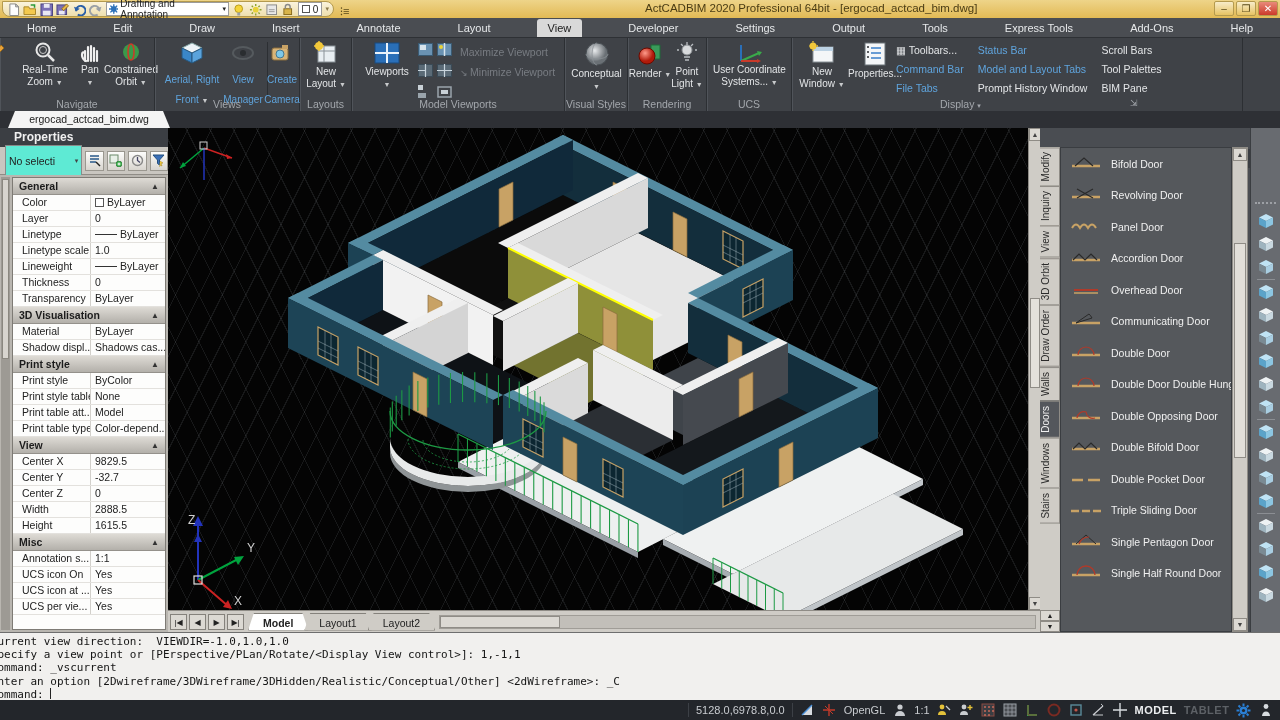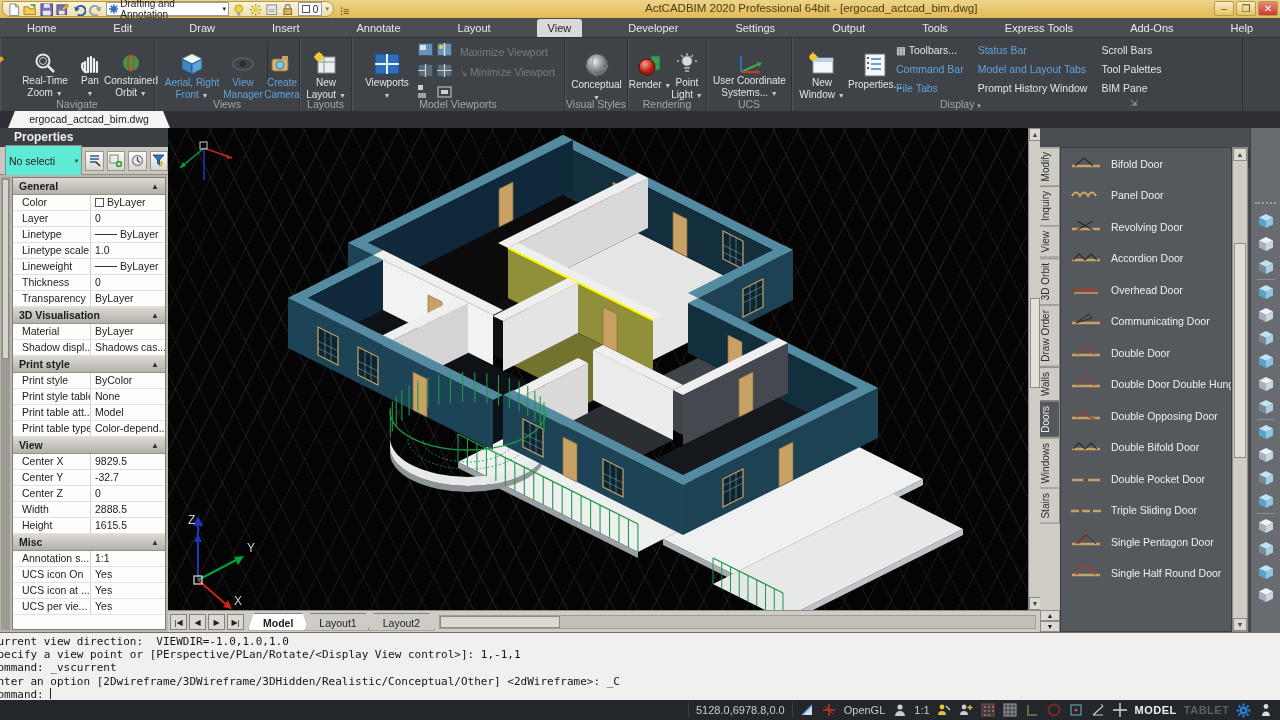--- a/index.html
+++ b/index.html
@@ -23,23 +23,23 @@
   
   #menubar { position:absolute; left:0; top:18px; width:1280px; height:20px; background:#4a4d52;
     display:flex; align-items:flex-end; padding-left:16px; border-bottom:1px solid #2e3135;gap:35px; }
   .menu-item { font-size:11px; color:#e6e8ea; padding:3px 11px; white-space:nowrap; }
   .menu-item.active { background:#d9d9d9; color:#1c1c1c; border-radius:3px 3px 0 0; }
 
   
   #ribbon { position:absolute; left:0; top:38px; width:1280px; height:73px; background:#3f4247; overflow:hidden; }
   .rpanel { position:absolute; top:0; height:73px; border-right:1px solid #2c2f33; box-shadow:1px 0 0 #50545a inset; }
   .rpanel-label { position:absolute; bottom:1px; left:0; right:0; text-align:center; font-size:10.5px; color:#a3a7ac; }
-  .bb { position:absolute; top:14px; display:flex; flex-direction:column; align-items:center; gap:1px; }
+  .bb { position:absolute; top:3px; display:flex; flex-direction:column; align-items:center; gap:1px; }
   .bb .lbl { font-size:10px; line-height:11px; color:#e3e5e7; text-align:center; white-space:nowrap; }
-  .bb .lbl.blue { color:#5fa4dd; }
+  .bb .lbl.blue { color:#5fa4dd;margin-top:8px; }
   .caret { font-size:7px; color:#c8cacc; }
   .smalllink { font-size:10.5px; white-space:nowrap; }
   .smalllink.w { color:#e3e5e7; } .smalllink.b { color:#5fa4dd; }
   .grayed { color:#787c82 !important; }
 
   
   #filetab-row { position:absolute; left:0; top:111px; width:1280px; height:17px; background:#2e3035; }
   #filetab { position:absolute; left:8px; top:0; width:162px; height:17px; background:#f4f4f4; color:#202020;
     font-size:10.5px; line-height:17px; text-align:center;
     clip-path:polygon(7px 0, calc(100% - 7px) 0, 100% 100%, 0 100%); }
@@ -865,30 +865,30 @@
       <div id="plist">
           <div class="pitem">
             <span><svg width="34" height="16" viewBox="0 0 34 16">
                 <line x1="3" y1="12" x2="31" y2="12" stroke="#c8a265" stroke-width="2.5"></line>
                 <path d="M6,12 L15,4 L24,12" fill="none" stroke="#2a2a2a" stroke-width="1.2"></path>
               </svg></span>
             <span class="t">Bifold Door</span>
           </div>
           <div class="pitem">
             <span><svg width="34" height="16" viewBox="0 0 34 16">
-                <path d="M3,11 q4,-7 8,0 q4,-7 8,0 q4,-7 8,0" fill="none" stroke="#c8a265" stroke-width="2"></path>
-              </svg></span>
-            <span class="t">Panel Door</span>
-          </div>
-          <div class="pitem">
-            <span><svg width="34" height="16" viewBox="0 0 34 16">
                 <line x1="3" y1="12" x2="31" y2="12" stroke="#c8a265" stroke-width="2.5"></line>
                 <path d="M8,4 L24,13 M24,4 L8,13" stroke="#2a2a2a" stroke-width="1.2"></path>
               </svg></span>
             <span class="t">Revolving Door</span>
+          </div>
+          <div class="pitem">
+            <span><svg width="34" height="16" viewBox="0 0 34 16">
+                <path d="M3,11 q4,-7 8,0 q4,-7 8,0 q4,-7 8,0" fill="none" stroke="#c8a265" stroke-width="2"></path>
+              </svg></span>
+            <span class="t">Panel Door</span>
           </div>
           <div class="pitem">
             <span><svg width="34" height="16" viewBox="0 0 34 16">
                 <line x1="3" y1="12" x2="31" y2="12" stroke="#c8a265" stroke-width="2.5"></line>
                 <path d="M4,12 L10,6 L16,12 L22,6 L28,12" fill="none" stroke="#2a2a2a" stroke-width="1.2"></path>
               </svg></span>
             <span class="t">Accordion Door</span>
           </div>
           <div class="pitem">
             <span><svg width="34" height="16" viewBox="0 0 34 16">

